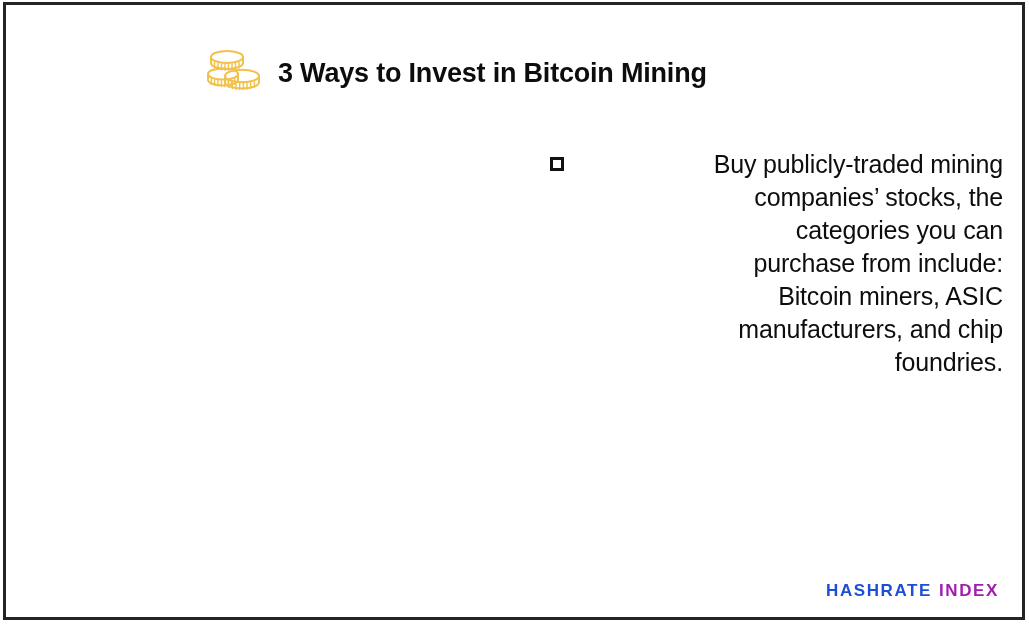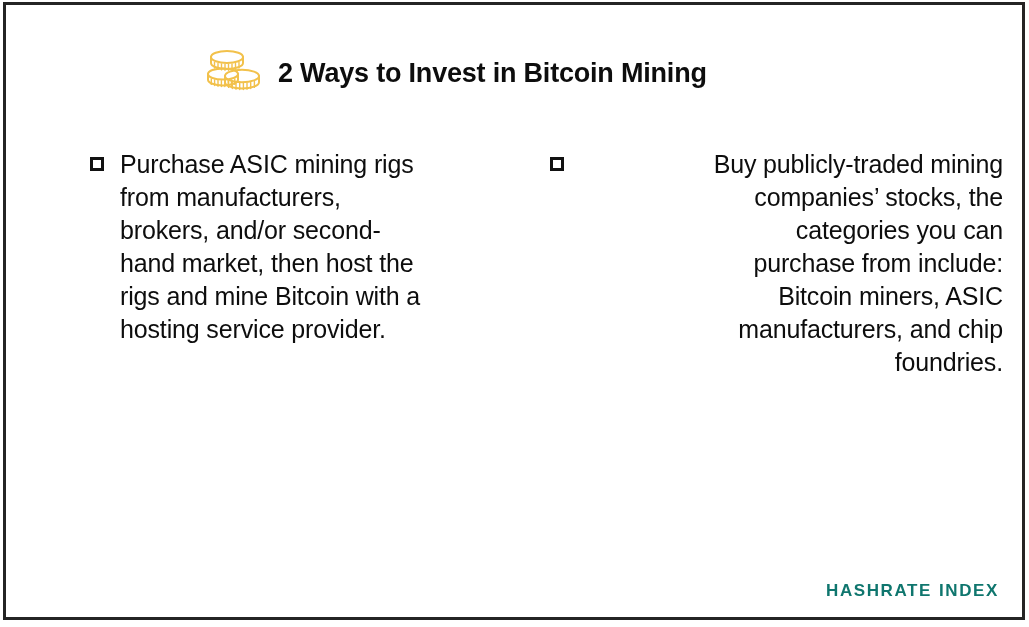--- a/index.html
+++ b/index.html
@@ -125,22 +125,22 @@
   
   #logo {
     position: absolute;
     right: 30px;
     bottom: 26px;
     font-size: 17px;
     font-weight: bold;
     letter-spacing: 1.6px;
     white-space: nowrap;
   }
-  #logo .hashrate { color: #0f766e; }
-  #logo .index    { color: #0f766e; margin-left: 7px; }
+  #logo .hashrate { color: #1d4ed8; }
+  #logo .index    { color: #a21caf; margin-left: 7px; }
 </style>
 </head>
 <body>
 
 <div id="slide">
 
   <div id="frame-border"></div>
 
   <div id="header">
 
@@ -154,38 +154,27 @@
         <ellipse cx="17" cy="26" rx="15" ry="5.6"></ellipse>
         <path d="M2 26 v5.8 a15 5.6 0 0 0 30 0 V26"></path>
         <path d="M5.3 31 v5.4 M8.6 32 v5.6 M12 32.4 v5.8 M15.4 32.6 v5.9 M18.8 32.6 v5.9 M22.2 32.4 v5.8 M25.5 32 v5.6 M28.8 31 v5.4" stroke-width="1.4"></path>
 
         <ellipse cx="36" cy="28" rx="17" ry="6.2"></ellipse>
         <path d="M19 28 v6.2 a17 6.2 0 0 0 34 0 V28"></path>
         <path d="M22.6 33.5 v5.9 M26.3 34.5 v6.1 M30 35 v6.3 M33.7 35.2 v6.4 M37.4 35.2 v6.4 M41 35 v6.3 M44.7 34.5 v6.1 M48.4 33.5 v5.9" stroke-width="1.4"></path>
       </g>
     </svg>
 
-    <div id="page-title">2 Ways to Invest in Bitcoin Mining</div>
+    <div id="page-title">3 Ways to Invest in Bitcoin Mining</div>
   </div>
 
   <div id="columns">
 
     <div class="column left">
 
-      <div class="bullet-item">
-        <div class="bullet-box">
-            <span class="sq"></span>
-          </div>
-        <div class="bullet-text">Purchase ASIC mining rigs
-from manufacturers,
-brokers, and/or second-
-hand market, then host the
-rigs and mine Bitcoin with a
-hosting service provider.</div>
-      </div>
 
 
     </div>
 
     <div class="column right">
 
       <div class="bullet-item">
         <div class="bullet-box">
             <span class="sq"></span>
           </div>

